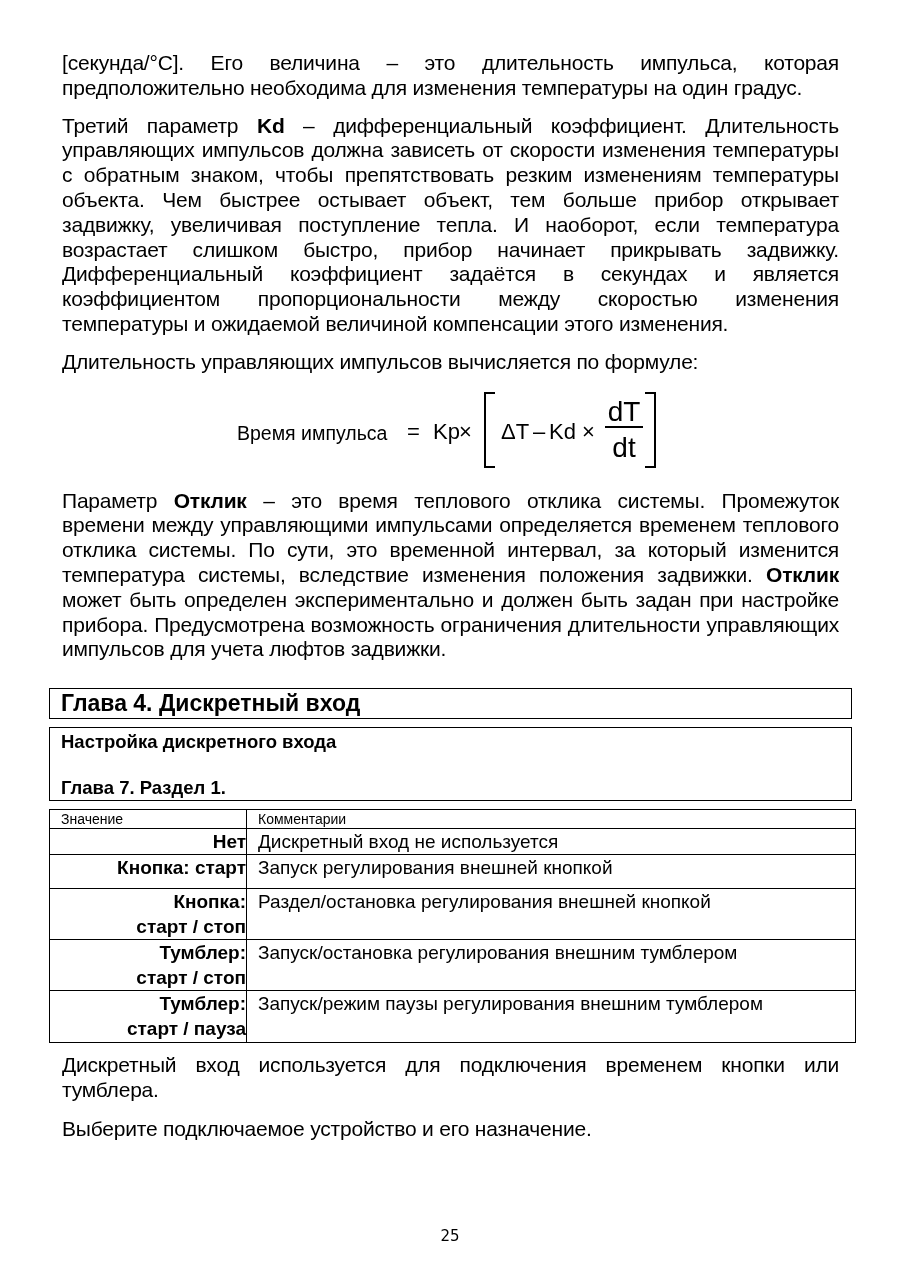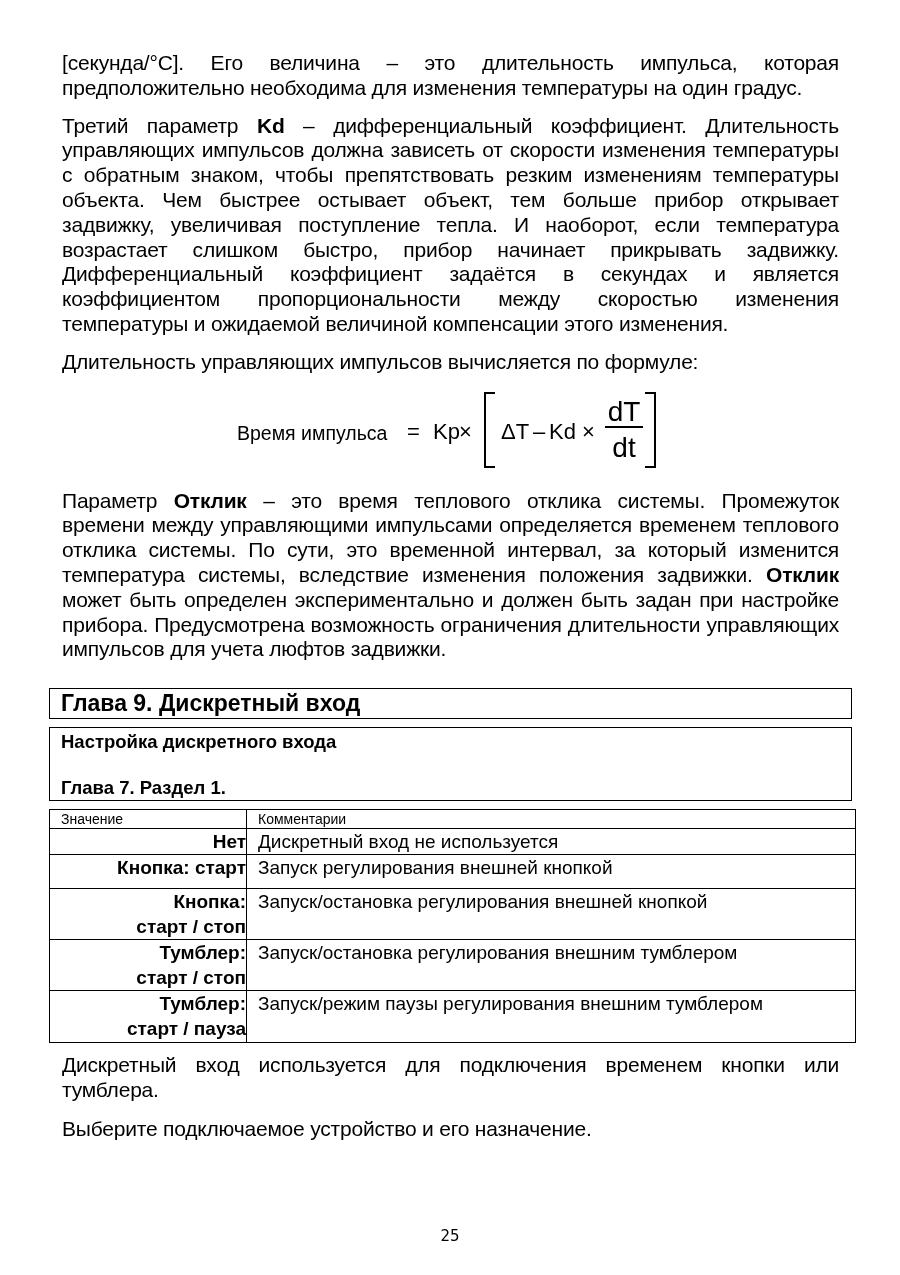--- a/index.html
+++ b/index.html
@@ -68,21 +68,21 @@
     <span class="frac">
       <span class="num">dT</span>
       <span class="bar"></span>
       <span class="den">dt</span>
     </span>
     <span class="bracket r"></span>
   </div>
 
   <p class="p last"><span>Параметр </span><span class="b">Отклик</span><span> –  это время теплового отклика системы. Промежуток времени между управляющими импульсами определяется временем теплового отклика системы. По сути, это временной интервал, за который изменится температура системы, вследствие изменения положения задвижки. </span><span class="b">Отклик</span><span> может быть определен экспериментально и должен быть задан при настройке прибора. Предусмотрена возможность ограничения длительности управляющих импульсов для учета люфтов задвижки.</span></p>
 
-  <div class="chapter">Глава 9. Дискретный вход</div>
+  <div class="chapter">Глава 4. Дискретный вход</div>
 
   <div class="section">
     <div class="t1">Настройка дискретного входа</div>
     <div class="t2">Глава 7. Раздел 1.</div>
   </div>
 
   <table>
     <tbody>
         <tr>
       <th>Значение</th>
@@ -94,21 +94,21 @@
     </tr>
     <tr class="r2">
       <td class="val">Кнопка: старт</td>
       <td>Запуск регулирования внешней кнопкой</td>
     </tr>
     <tr class="r3">
       <td class="val">
             <div>Кнопка:</div>
             <div>старт / стоп</div>
           </td>
-      <td>Запуск/остановка регулирования внешней кнопкой</td>
+      <td>Раздел/остановка регулирования внешней кнопкой</td>
     </tr>
     <tr class="r4">
       <td class="val">
             <div>Тумблер:</div>
             <div>старт / стоп</div>
           </td>
       <td>Запуск/остановка регулирования внешним тумблером</td>
     </tr>
     <tr class="r5">
       <td class="val">

